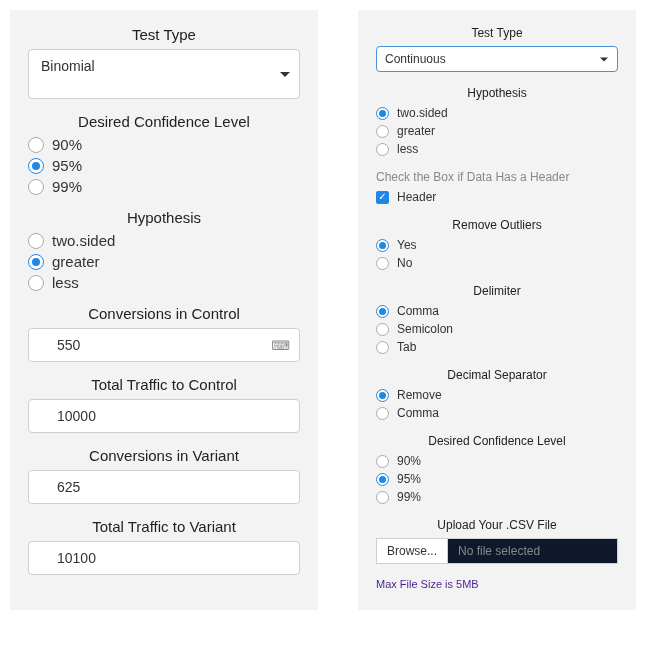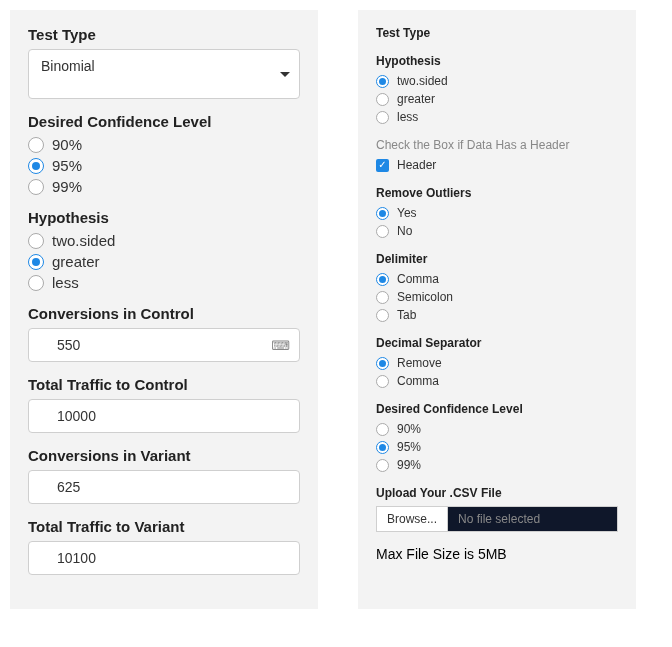--- a/index.html
+++ b/index.html
@@ -12,24 +12,25 @@
     width: 672px;
   }
   .panel {
     background: #f3f3f3;
     padding: 16px 18px 20px 18px;
   }
   .panel-left { width: 308px; }
   .panel-right { width: 278px; font-size: 12px; }
   .group { margin-bottom: 14px; }
   .label {
-    font-weight: 700;
+    font-weight: 400;
     color: #222;
     margin-bottom: 6px;
     display: block;
+    text-align: center;
   }
   .panel-left .label { font-size: 15px; }
   .panel-right .label { font-size: 12px; }
   .select {
     width: 100%;
     background: #fff;
     border: 1px solid #cfcfcf;
     border-radius: 4px;
     padding: 8px 30px 24px 12px;
     font-size: 14px;
@@ -141,22 +142,22 @@
   }
   .file-placeholder {
     flex: 1;
     background: #0f172a;
     border: 1px solid #cfcfcf;
     padding: 5px 10px;
     font-size: 12px;
     color: #888;
   }
   .maxsize {
-    color: #000000;
-    font-size: 14px;
+    color: #4c1d95;
+    font-size: 11px;
     margin-top: 4px;
   }
 </style>
 </head>
 <body>
 
 <div class="panel panel-left">
 
   <div class="group">
     <span class="label">Test Type</span>
@@ -220,20 +221,24 @@
     <span class="label">Total Traffic to Variant</span>
     <input class="text-input" value="10100" style="">
   </div>
 
 </div>
 
 <div class="panel panel-right">
 
   <div class="group">
     <span class="label">Test Type</span>
+    <div class="select-wrap">
+      <div class="select">Continuous</div>
+      <span class="caret"></span>
+    </div>
   </div>
 
   <div class="group">
     <span class="label">Hypothesis</span>
     <div class="radio-row">
       <span class="radio checked"></span>
       <span class="radio-label">two.sided</span>
     </div>
     <div class="radio-row">
       <span class="radio"></span>

